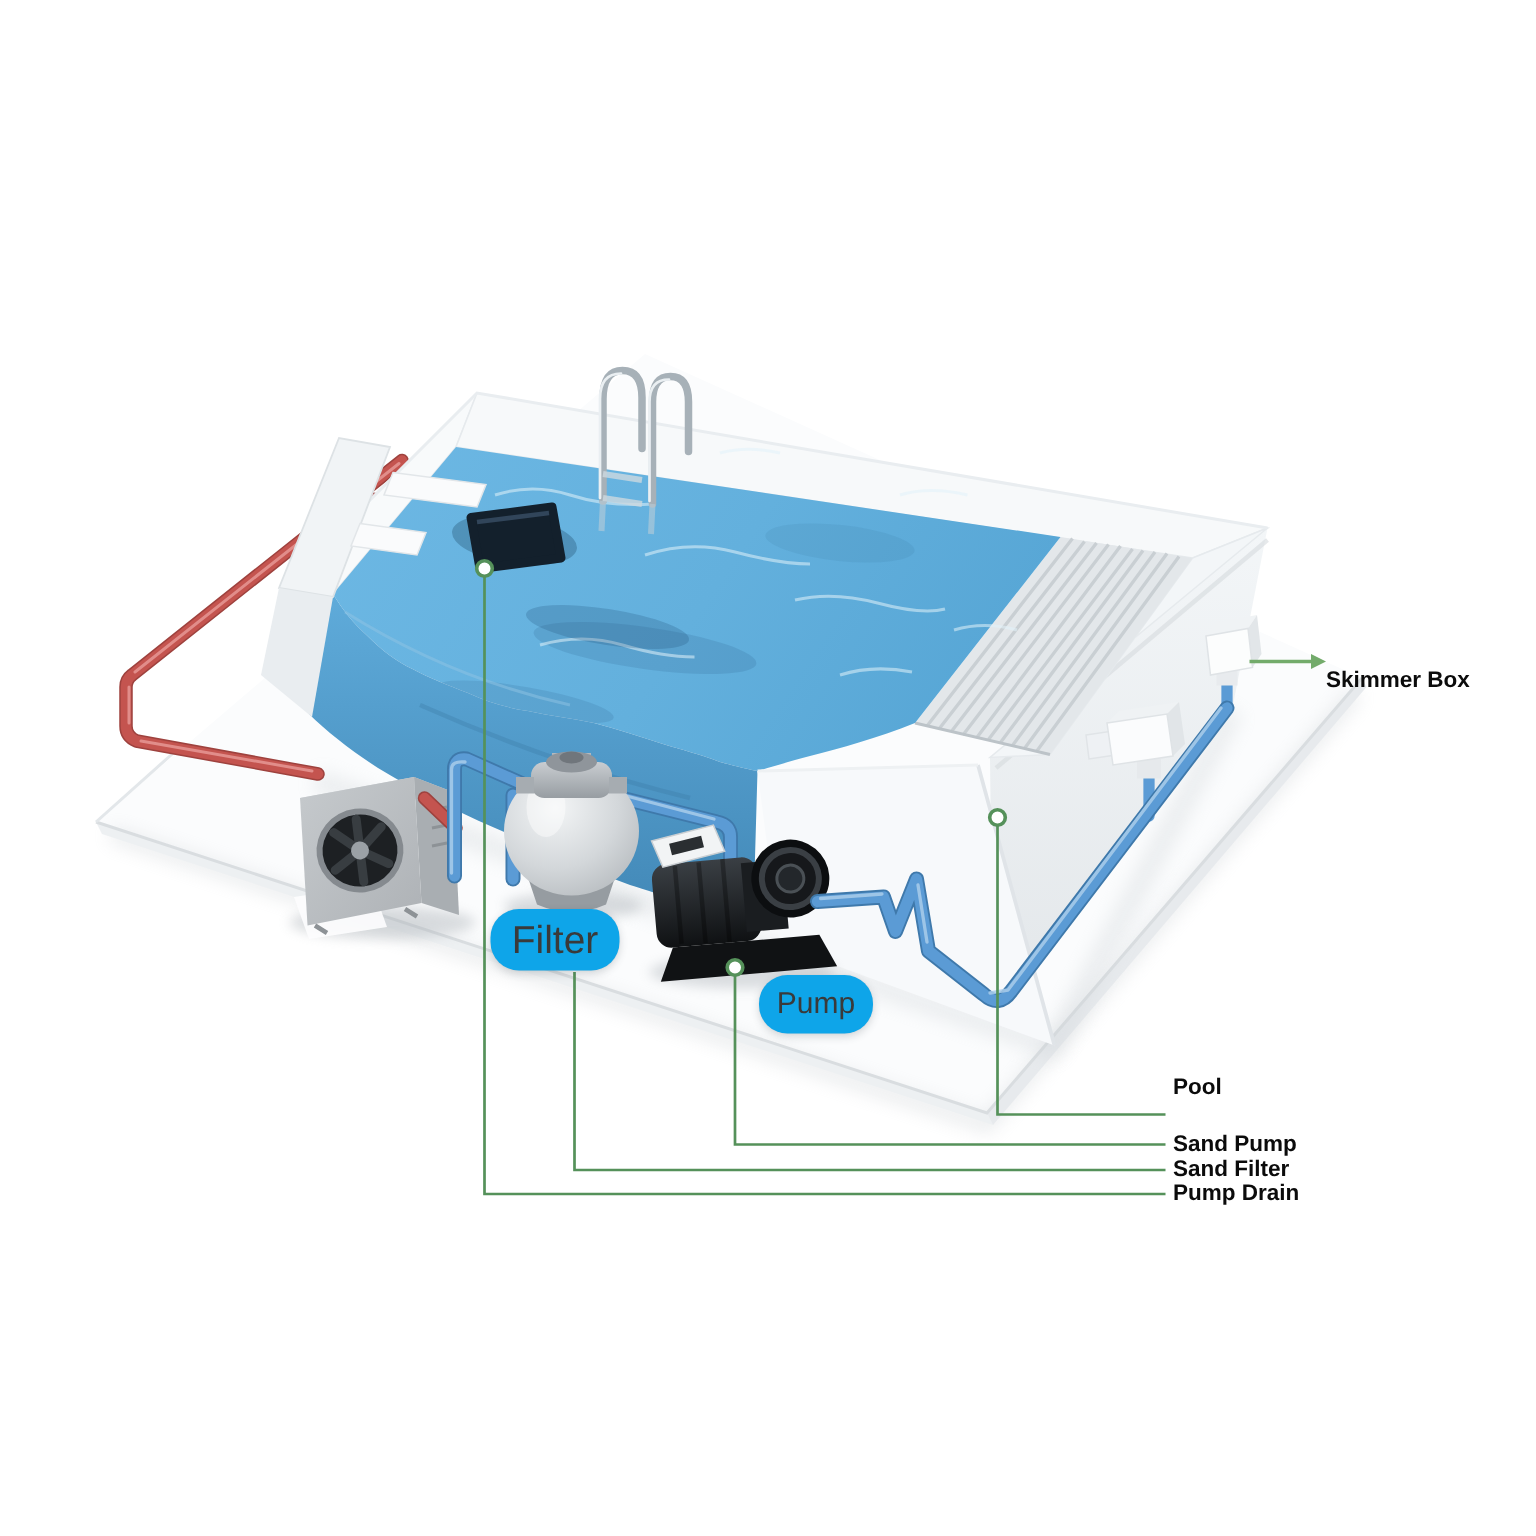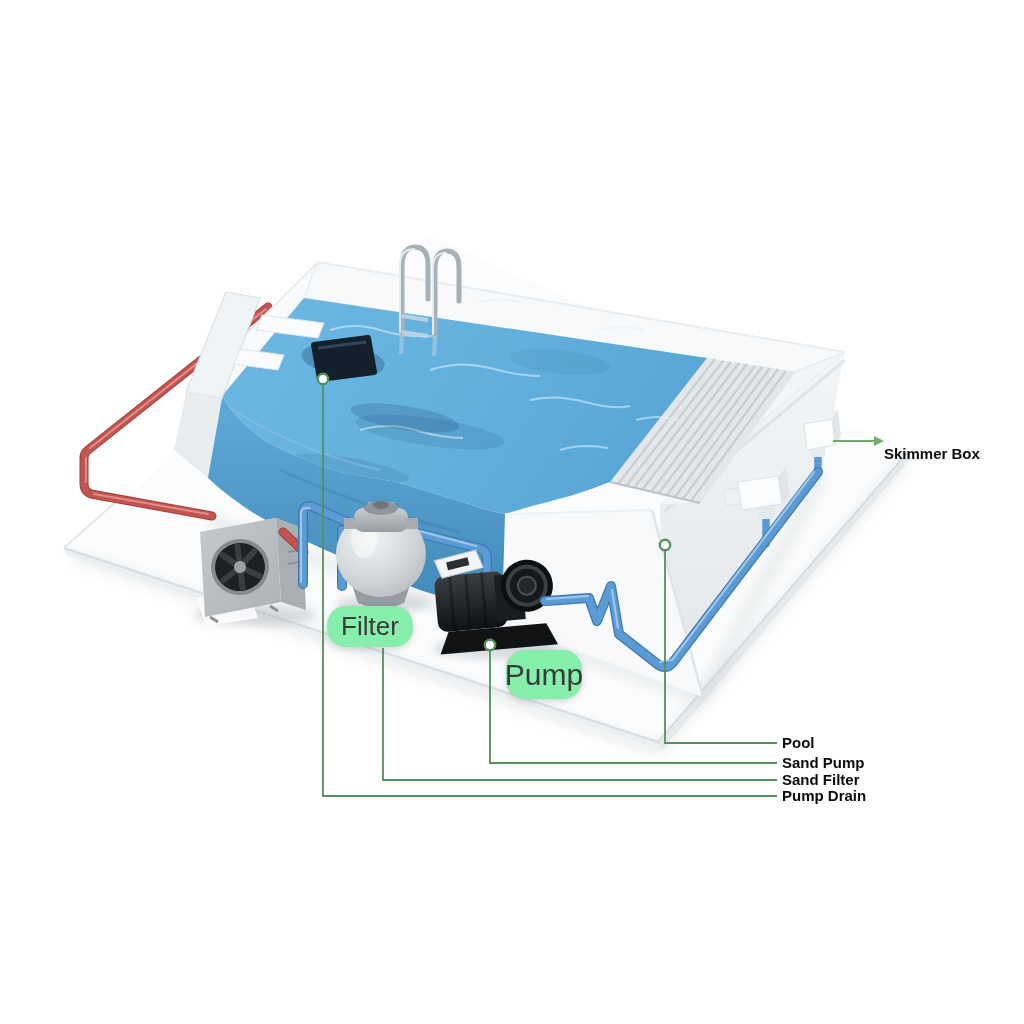--- a/index.html
+++ b/index.html
@@ -20,27 +20,27 @@
   .rp-u{stroke:#9e423e;stroke-width:9;fill:none;stroke-linecap:round;stroke-linejoin:round;}
   .rp{stroke:var(--c-pipe_red,#c4544f);stroke-width:7;fill:none;stroke-linecap:round;stroke-linejoin:round;}
   .rp-h{stroke:#e49490;stroke-width:2;fill:none;stroke-linecap:round;stroke-linejoin:round;opacity:.9;}
 
   .ws{stroke:#e2f2fa;stroke-width:2;fill:none;opacity:.55;}
   .lad{stroke:#a7b1b8;stroke-width:5;fill:none;stroke-linecap:round;}
   .lad-h{stroke:#eaeff2;stroke-width:1.8;fill:none;stroke-linecap:round;}
 
   
   .tag{position:absolute;display:flex;align-items:center;justify-content:center;
-       background:#86efac;border-radius:19px;color:var(--c-tag_text,#3a3a3a);
+       background:#0ea5e9;border-radius:19px;color:var(--c-tag_text,#3a3a3a);
        box-shadow:0 2px 6px rgba(50,60,70,.20),0 0 1px rgba(0,0,0,.08);}
   .tag-filter{left:327px;top:606px;width:86px;height:41px;font-size:26px;}
-  .tag-pump{left:506px;top:650px;width:76px;height:49px;font-size:30px;}
+  .tag-pump{left:506px;top:650px;width:76px;height:39px;font-size:20px;}
   .co{position:absolute;font-weight:bold;font-size:15px;color:var(--c-label_text,#0b0b0b);white-space:nowrap;}
   .co-skimmer{left:884px;top:445px;}
-  .co-pool{left:782px;top:734px;}
+  .co-pool{left:782px;top:716px;}
   .co-poolpump{left:782px;top:754px;}
   .co-sandfilter{left:782px;top:771px;}
   .co-floordrain{left:782px;top:787px;}
 </style>
 </head>
 <body>
 
 <div class="stage">
 <svg viewBox="0 0 1024 1024" width="1024" height="1024">
   <defs>

